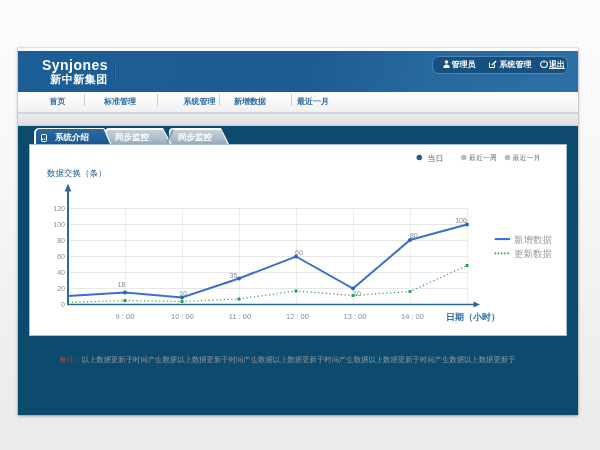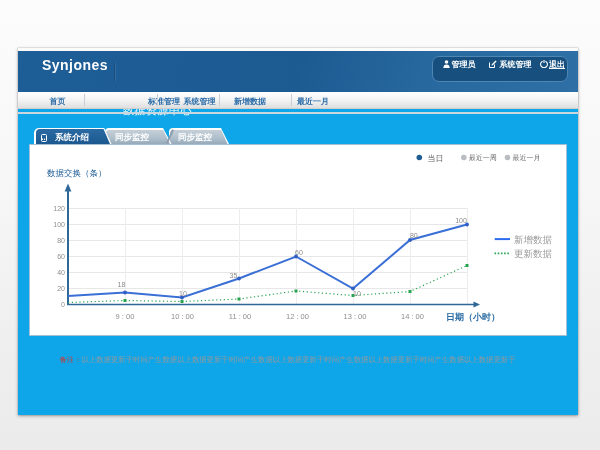--- a/index.html
+++ b/index.html
@@ -4,44 +4,44 @@
 <style>
   * { margin:0; padding:0; box-sizing:border-box; }
   html,body { width:600px; height:450px; overflow:hidden; }
   body {
     font-family:"Liberation Sans", sans-serif;
     background:linear-gradient(180deg,#fcfcfc 0%,#f7f7f7 40%,#efefef 75%,#ebebeb 100%);
     position:relative;
   }
   #win {
     position:absolute; left:18px; top:48px; width:560px; height:367px;
-    background:#0ea5e9;
+    background:#0c4a6e;
     box-shadow:0 1px 3px rgba(60,60,60,.45), 0 0 1px rgba(0,0,0,.35);
   }
   #topstrip { position:absolute; left:0; top:0; width:560px; height:3px; background:#fbfbfb; }
   #hdr {
     position:absolute; left:0; top:3px; width:560px; height:43px;
     background:linear-gradient(105deg, #1e5e97 0%, #1c5a92 50%, #27689f 72%, #2e6fa5 100%);
     border-bottom:1px solid #14497a;
   }
   #logo1 { position:absolute; left:20px; top:6px; width:74px; text-align:center;
     color:#fff; font-size:14px; font-weight:bold; letter-spacing:0.5px; }
   #logo2 { position:absolute; left:24px; top:21px; width:74px; text-align:center;
     color:#fff; font-size:11px; font-weight:bold; letter-spacing:0.5px; }
   #apptitle { position:absolute; left:105px; top:14px; color:#fff; font-size:11px;
     letter-spacing:0.5px;margin-top:38px; }
   #userpill {
-    position:absolute; left:414px; top:5px; width:136px; height:26px;
+    position:absolute; left:414px; top:5px; width:136px; height:18px;
     background:#17507f; border:1px solid #4d85b5; border-radius:7px;
     color:#fff; font-size:8px; font-weight:bold;
   }
   #userpill span { position:absolute; top:2px; white-space:nowrap; }
   #userpill svg { position:absolute; top:2.5px; }
   #nav {
-    position:absolute; left:0; top:44px; width:560px; height:17px;
+    position:absolute; left:0; top:44px; width:560px; height:34px;
     background:linear-gradient(180deg,#ffffff 0%,#f2f2f2 55%,#dedede 100%);
     border-bottom:1px solid #cfcfcf;
   }
   .navitem { position:absolute; top:3.5px; color:#2d6da8; font-size:8px; font-weight:bold;
     transform:translateX(-50%); white-space:nowrap; }
   .navsep { position:absolute; top:2px; width:1px; height:12px; background:#c9ced4; }
   #sepline { position:absolute; left:0; top:64px; width:560px; height:2px; background:#ccd6de; }
 
   
   .tab { position:absolute; font-size:8.5px; font-weight:bold; }
@@ -69,20 +69,21 @@
     position:absolute; left:11px; top:96px; width:538px; height:192px;
     background:#fff; border:1px solid #a3c0d8; z-index:4;
   }
 </style>
 </head>
 <body>
 <div id="win">
   <div id="topstrip"></div>
   <div id="hdr">
     <div id="logo1">Synjones</div>
+    <div id="logo2">新中新集团</div>
     <div style="position:absolute;left:95.5px;top:12px;width:1px;height:18px;background:rgba(10,45,80,0.30);"></div>
     <div style="position:absolute;left:96.5px;top:12px;width:1px;height:18px;background:rgba(255,255,255,0.10);"></div>
     <div id="apptitle">数据资源中心</div>
     <div id="userpill">
       <svg style="left:10px;" width="7" height="8" viewBox="0 0 7 8">
           <circle cx="3.5" cy="2" r="1.8" fill="#fff"></circle>
           <path d="M0.3 8 Q0.5 4.6 3.5 4.6 Q6.5 4.6 6.7 8 Z" fill="#fff"></path>
         </svg>
       <span style="left:18.5px;">管理员</span>
       <svg style="left:56px;" width="8" height="8" viewBox="0 0 8 8">
@@ -92,21 +93,21 @@
       <span style="left:66.5px;">系统管理</span>
       <svg style="left:106.5px;" width="8" height="8" viewBox="0 0 8 8">
           <path d="M2.6 1.2 A3.4 3.4 0 1 0 5.4 1.2" fill="none" stroke="#fff" stroke-width="1.1"></path>
           <line x1="4" y1="0" x2="4" y2="3" stroke="#fff" stroke-width="1.1"></line>
         </svg>
       <span style="left:116px;text-decoration:underline;">退出</span>
     </div>
   </div>
   <div id="nav">
     <span class="navitem" style="left:39.6px;">首页</span>
-    <span class="navitem" style="left:102px;margin-left:44px;">标准管理</span>
+    <span class="navitem" style="left:102px;">标准管理</span>
     <span class="navitem" style="left:169.5px;padding-left:24px;">系统管理</span>
     <span class="navitem" style="left:232px;">新增数据</span>
     <span class="navitem" style="left:295px;">最近一月</span>
     <span class="navsep" style="left:66px;"></span>
     <span class="navsep" style="left:138.7px;"></span>
     <span class="navsep" style="left:201.2px;"></span>
     <span class="navsep" style="left:272.8px;"></span>
   </div>
   <div id="sepline"></div>
   <div class="tabw" id="tab1w"></div>

